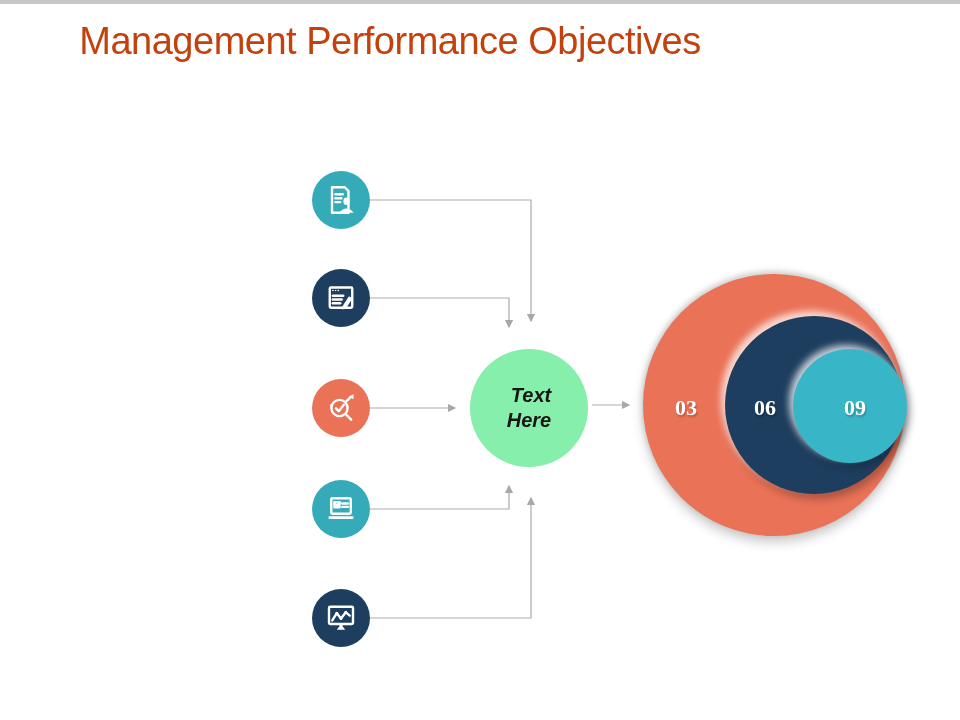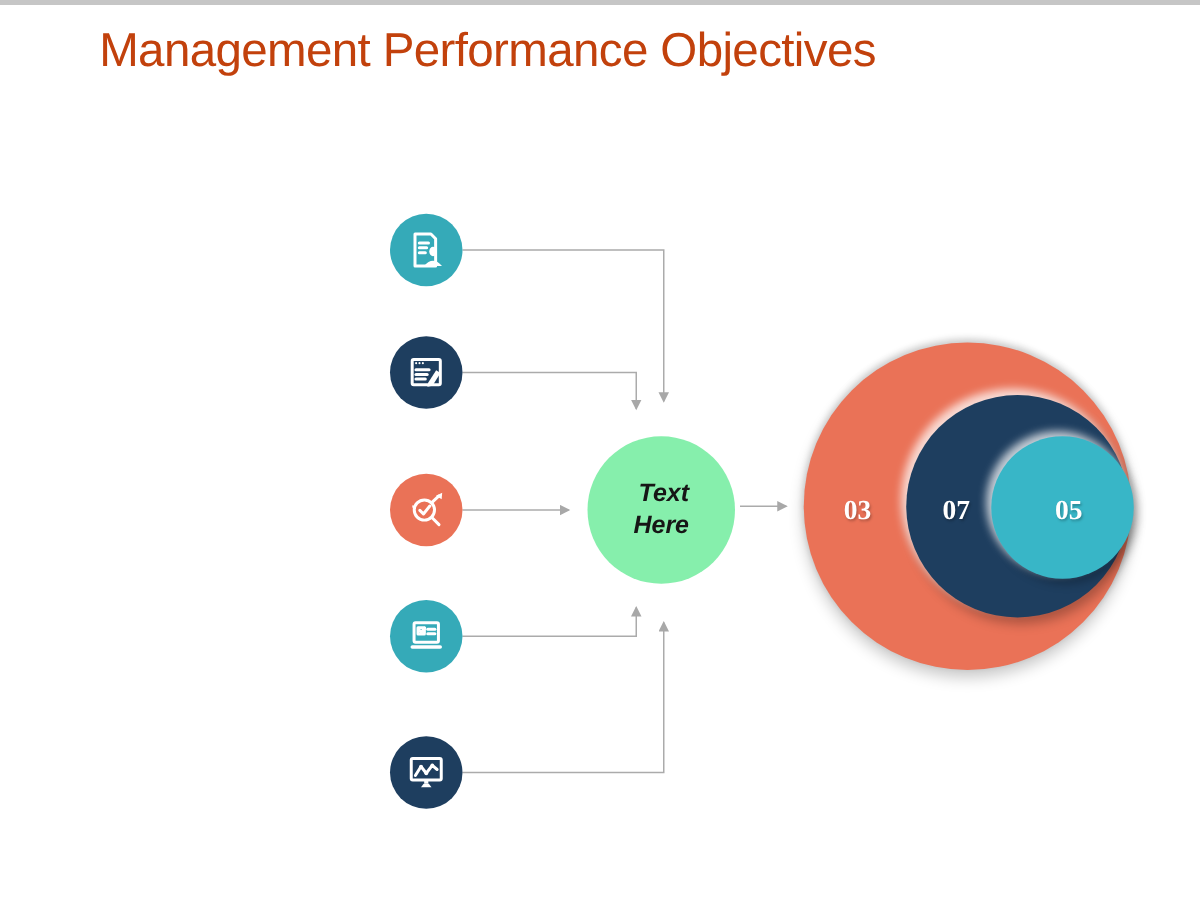--- a/index.html
+++ b/index.html
@@ -145,16 +145,16 @@
 
   <div id="center-circle">
     <div class="label">Text
 Here</div>
   </div>
 
   <div id="venn-outer" class="venn"></div>
   <div id="venn-mid" class="venn"></div>
   <div id="venn-inner" class="venn"></div>
   <div id="num-03" class="venn-num">03</div>
-  <div id="num-02" class="venn-num">07</div>
-  <div id="num-01" class="venn-num">05</div>
+  <div id="num-02" class="venn-num">06</div>
+  <div id="num-01" class="venn-num">09</div>
 
 </div>
 
 </body></html>

